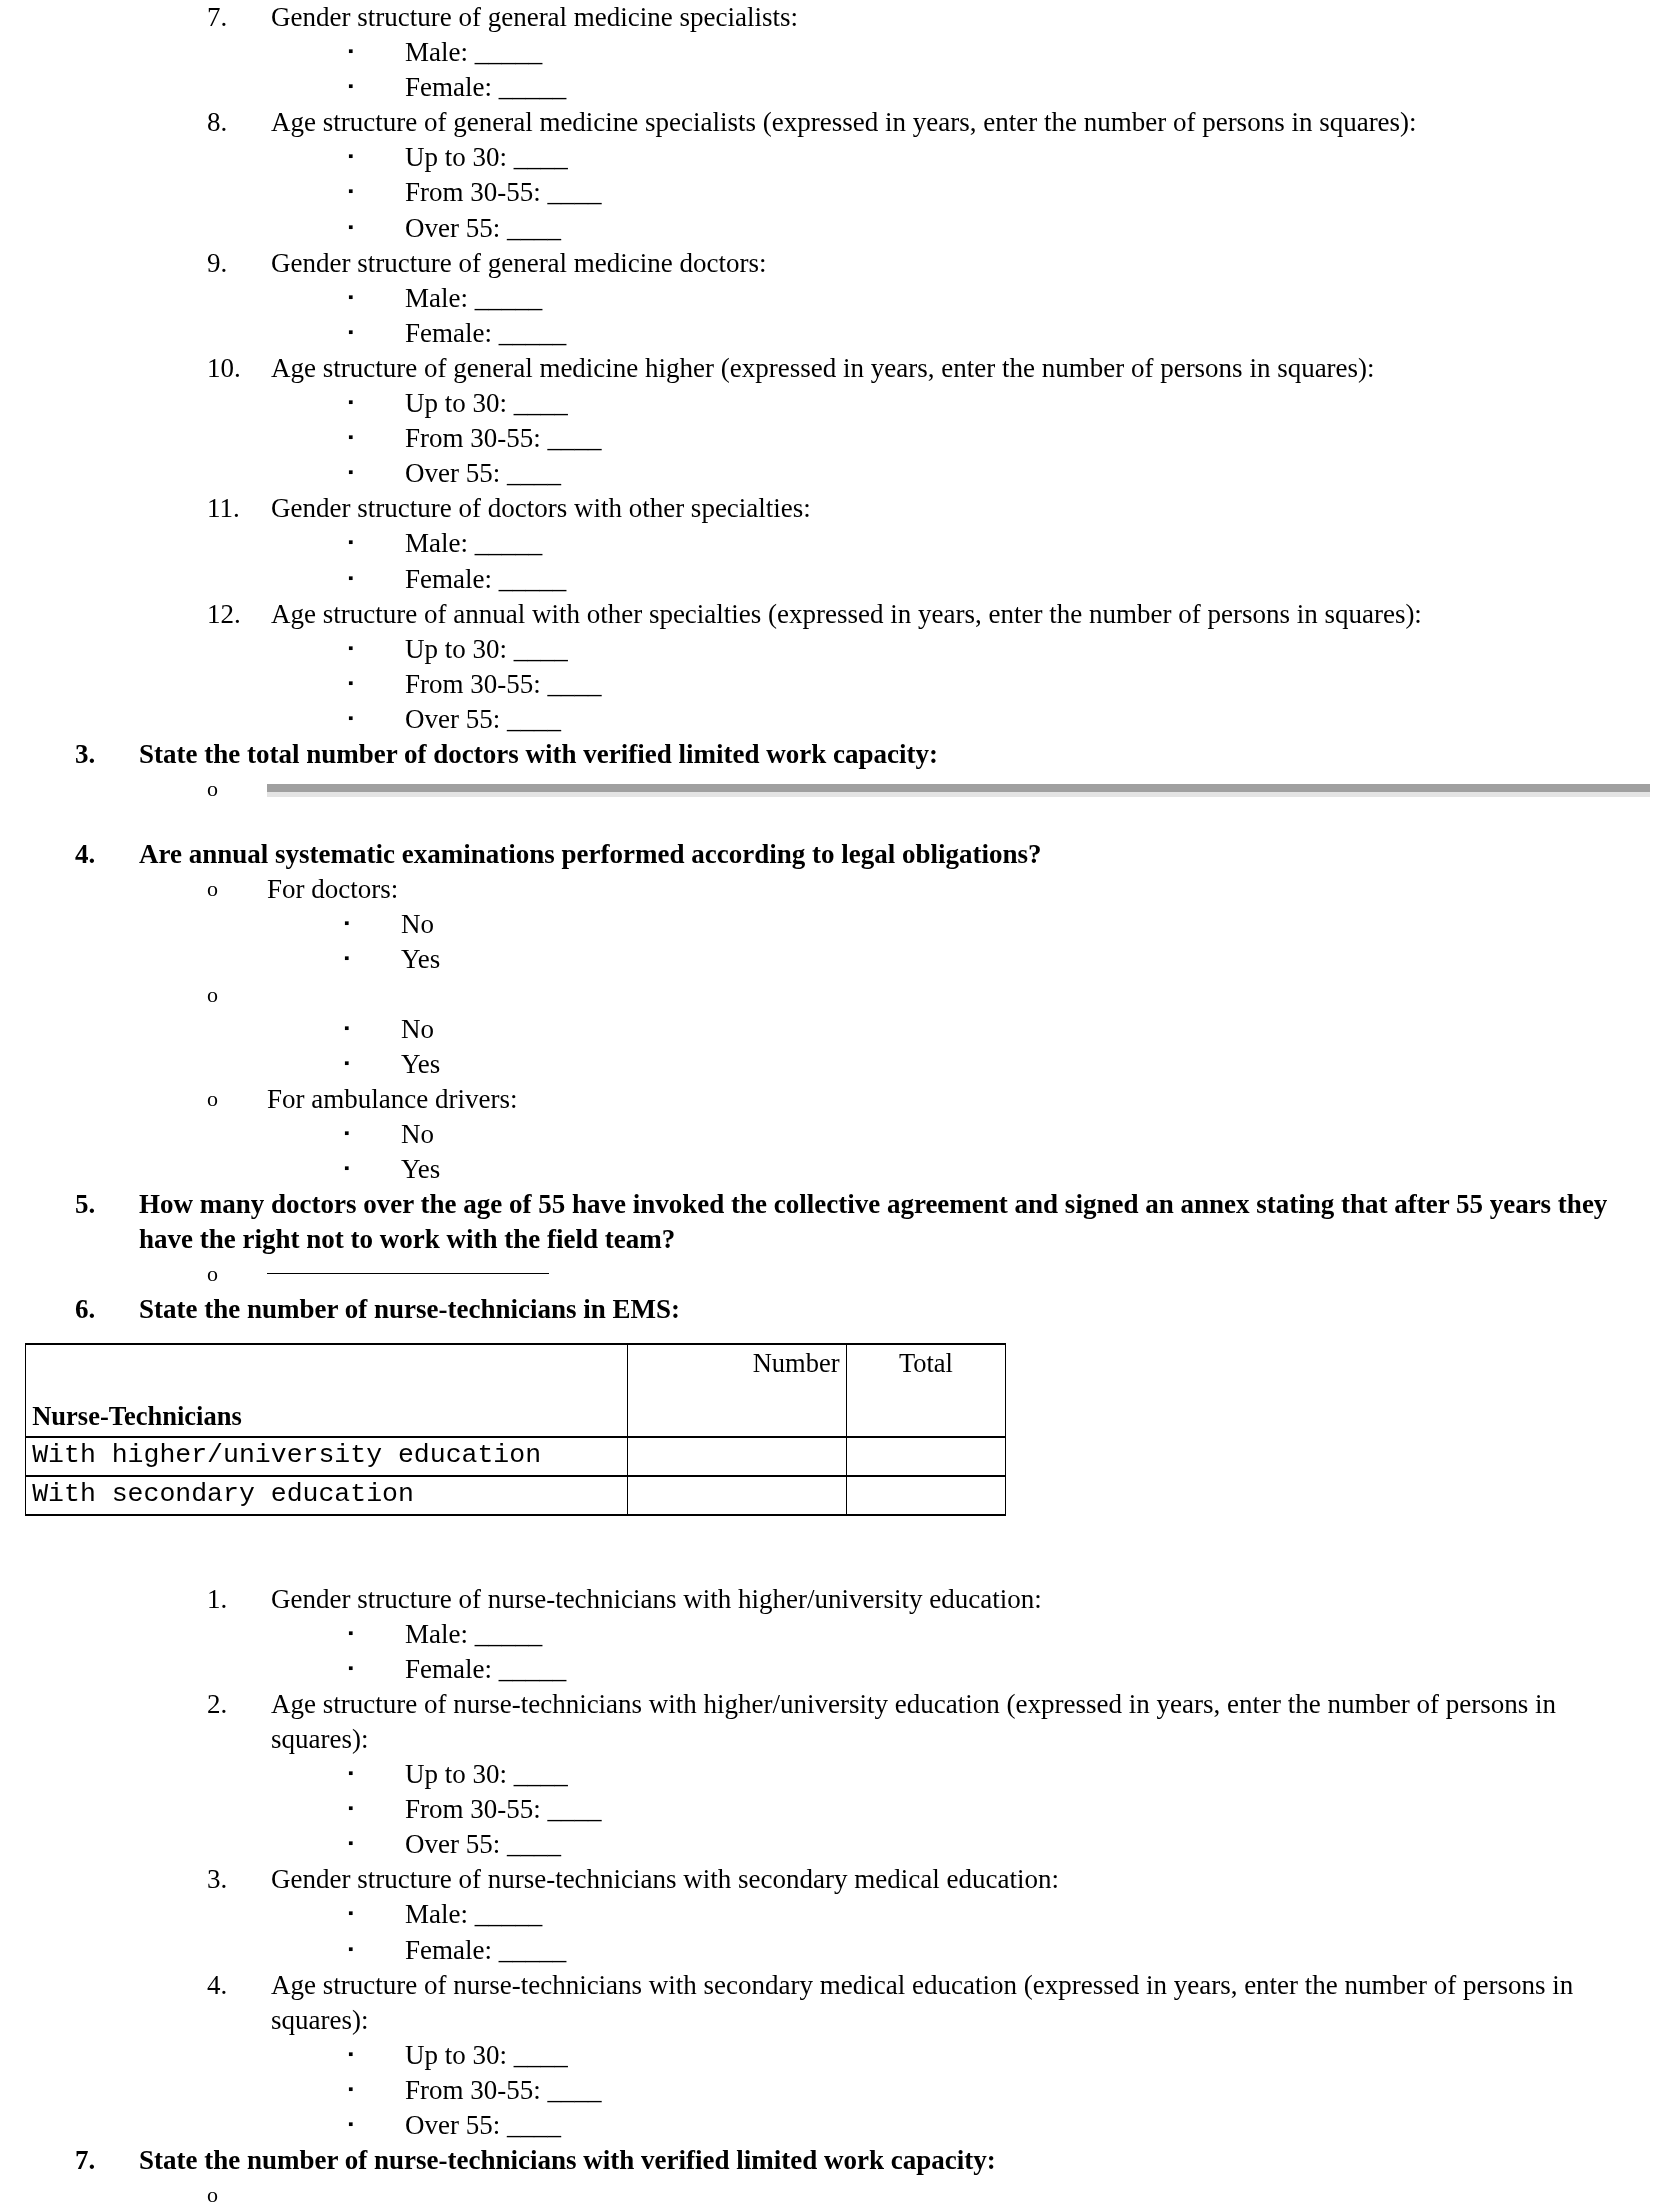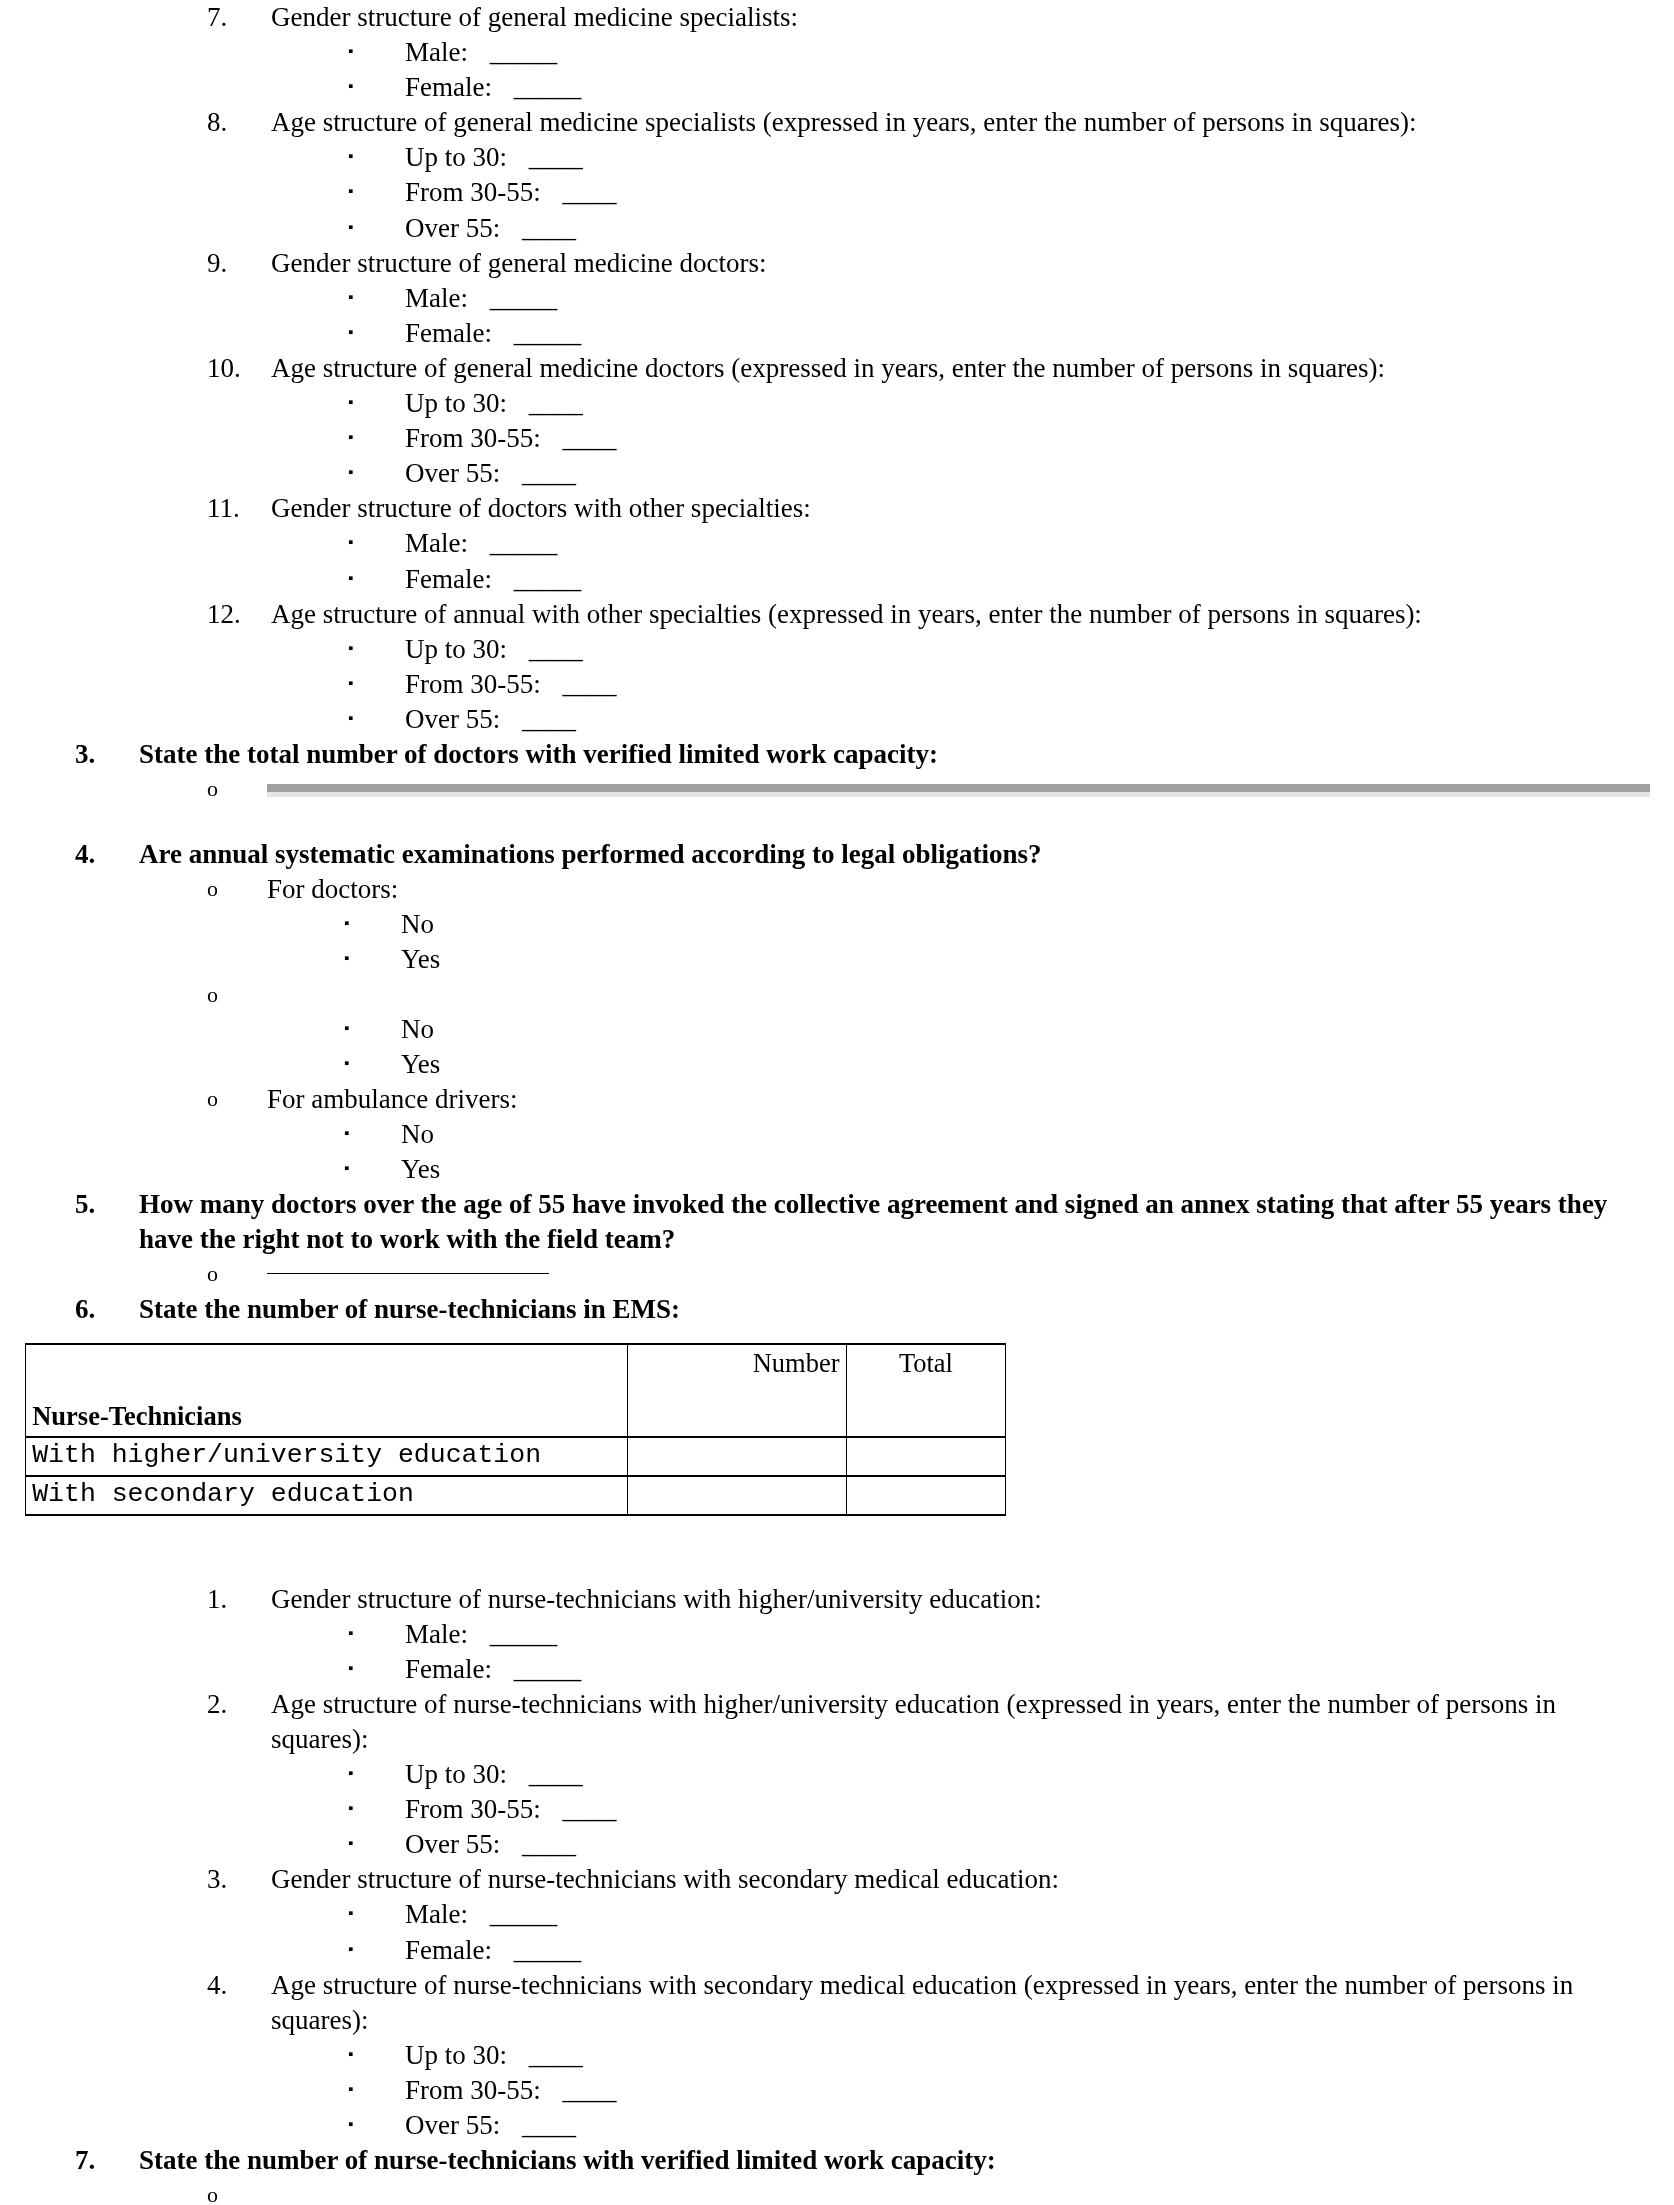--- a/index.html
+++ b/index.html
@@ -50,21 +50,21 @@
   .marker.sq       { width: 57px; font-size: 15px; line-height: 2.25; }
 
   .txt {
     flex: 1 1 auto;
     padding-right: 26.5px;
   }
 
   .bold { font-weight: bold; }
 
   
-  .blank { letter-spacing: 0; margin-left: 15px; }
+  .blank { letter-spacing: 0; }
 
   
   .ruleline {
     display: inline-block;
     vertical-align: middle;
     height: 0;
     border-top: 1.8px solid #000;
     width: 282px;
     margin-bottom: 6.2px;
   }
@@ -157,21 +157,21 @@
       <span class="marker sq">▪</span>
       <span class="txt"><span>Male:</span> <span class="blank">_____</span></span>
     </div>
     <div class="row lvl-d">
       <span class="marker sq">▪</span>
       <span class="txt"><span>Female:</span> <span class="blank">_____</span></span>
     </div>
 
     <div class="row lvl-c">
       <span class="marker num-wide">10.</span>
-      <span class="txt">Age structure of general medicine doctors (expressed in years, enter the number of persons in squares):</span>
+      <span class="txt">Age structure of general medicine higher (expressed in years, enter the number of persons in squares):</span>
     </div>
     <div class="row lvl-d">
       <span class="marker sq">▪</span>
       <span class="txt"><span>Up to 30:</span> <span class="blank">____</span></span>
     </div>
     <div class="row lvl-d">
       <span class="marker sq">▪</span>
       <span class="txt"><span>From 30-55:</span> <span class="blank">____</span></span>
     </div>
     <div class="row lvl-d">

